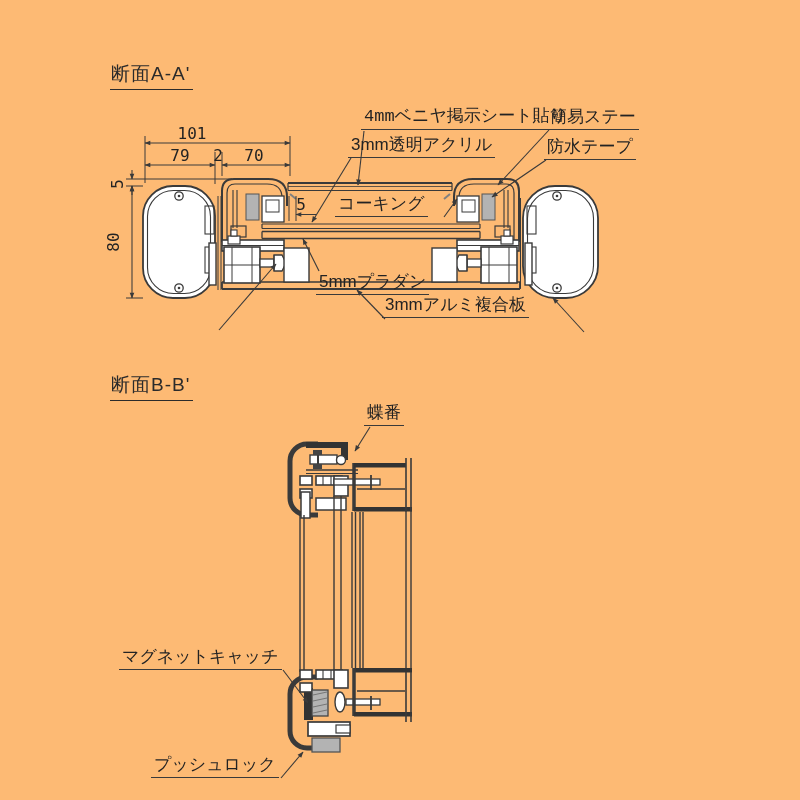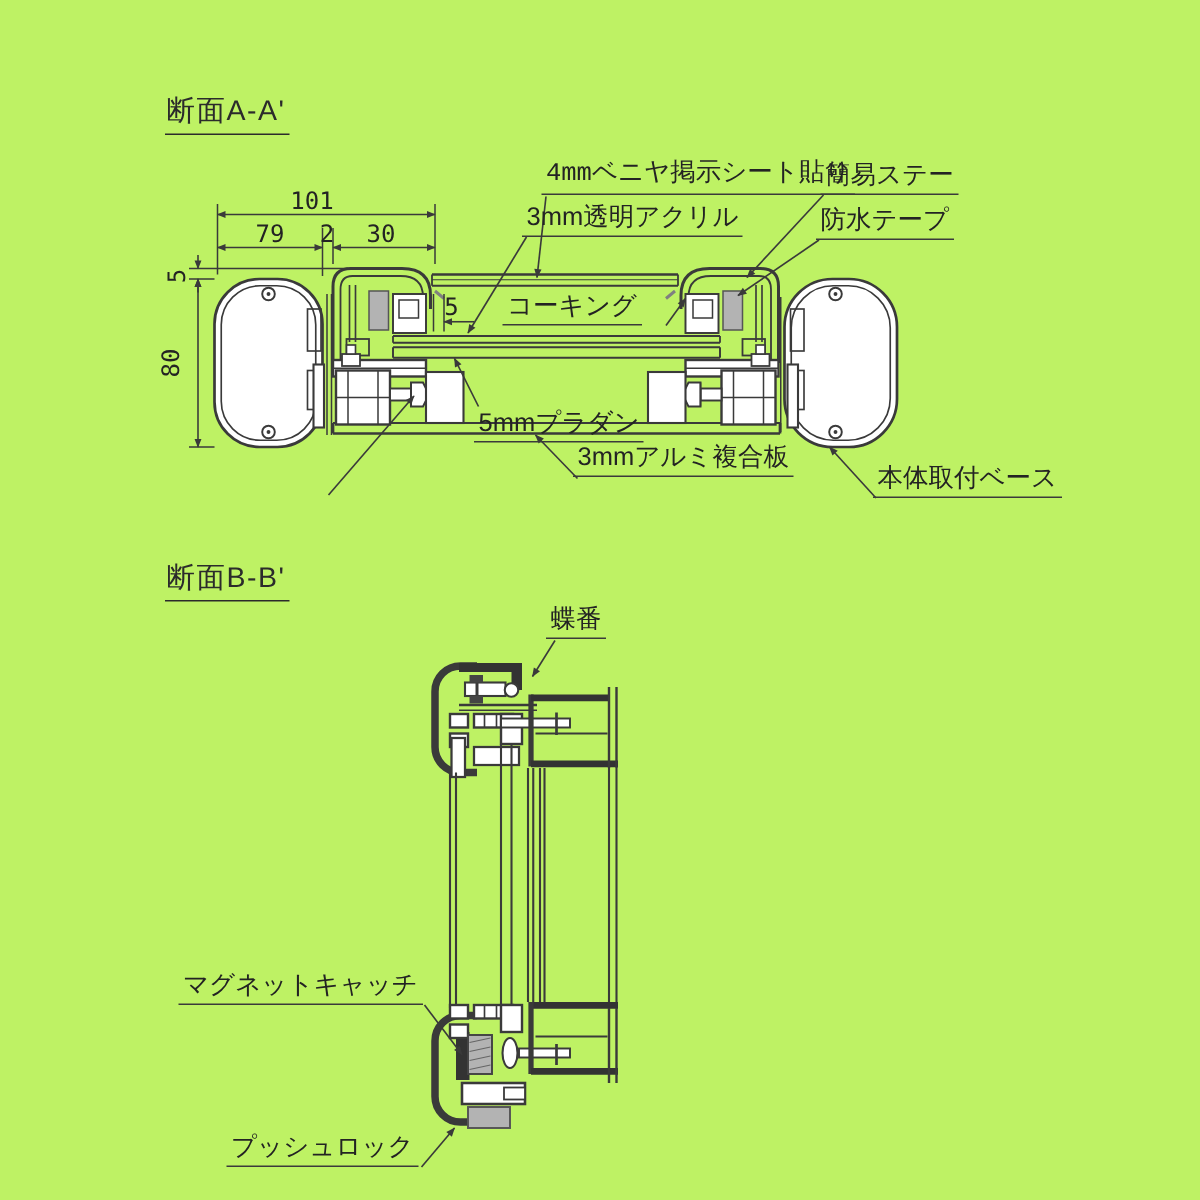--- a/index.html
+++ b/index.html
@@ -1,17 +1,17 @@
 <!DOCTYPE html>
 <html><head>
 <meta charset="utf-8">
 <style>
   html,body{margin:0;padding:0;background:#fff;}
   .canvas{
-    position:relative;width:800px;height:800px;background:#bef264;overflow:hidden;
+    position:relative;width:800px;height:800px;background:#fdba74;overflow:hidden;
     font-family:"Liberation Sans","DejaVu Sans",sans-serif;color:#2b2b2b;
   }
   .linework{position:absolute;left:0;top:0;}
   .sec-title{
     position:absolute;font-size:19px;font-weight:500;letter-spacing:1px;
     border-bottom:1.8px solid #2b2b2b;padding:0 3px 2px 1px;white-space:nowrap;
   }
   .leader-label{
     position:absolute;font-size:17px;line-height:1.1;white-space:nowrap;
     border-bottom:1.5px solid #3a3a3a;padding:0 3px 2px 3px;color:#232323;
@@ -211,34 +211,33 @@
         <line x1="370" y1="427" x2="355" y2="451" marker-end="url(#arw)"></line>
         <line x1="283" y1="670" x2="308" y2="703" marker-end="url(#arw)"></line>
         <line x1="281" y1="778" x2="303" y2="752" marker-end="url(#arw)"></line>
       </g>
     </g>
   </svg>
 
   <div class="sec-title" style="left:110px;top:61px;">断面A-A'</div>
   <div class="sec-title" style="left:110px;top:372px;">断面B-B'</div>
 
-  <div class="dim" style="left:188px;top:126px;width:40px;">101</div>
+  <div class="dim" style="left:172px;top:126px;width:40px;">101</div>
   <div class="dim" style="left:166px;top:148px;width:28px;">79</div>
   <div class="dim" style="left:212px;top:148px;width:12px;">2</div>
-  <div class="dim" style="left:240px;top:148px;width:28px;">30</div>
+  <div class="dim" style="left:240px;top:148px;width:28px;">70</div>
   <div class="dim dim-rot" style="left:108px;top:176px;width:20px;">5</div>
   <div class="dim dim-rot" style="left:100px;top:234px;width:28px;">80</div>
   <div class="dim" style="left:294px;top:197px;width:14px;">5</div>
 
   <div class="leader-label" style="left:361px;top:108px;font-family:Liberation Mono, monospace;">4mmベニヤ掲示シート貼り</div>
   <div class="leader-label" style="left:348px;top:136px;">3mm透明アクリル</div>
   <div class="leader-label" style="left:547px;top:108px;font-family:Liberation Serif, serif;">簡易ステー</div>
   <div class="leader-label" style="left:544px;top:138px;">防水テープ</div>
   <div class="leader-label" style="left:335px;top:195px;">コーキング</div>
   <div class="leader-label" style="left:316px;top:246px;margin-top:27px;">5mmプラダン</div>
   <div class="leader-label" style="left:382px;top:296px;">3mmアルミ複合板</div>
-  <div class="leader-label" style="left:582px;top:310px;">本体取付ベース</div>
 
   <div class="leader-label" style="left:364px;top:404px;text-align:right;">蝶番</div>
   <div class="leader-label" style="left:119px;top:648px;">マグネットキャッチ</div>
   <div class="leader-label" style="left:151px;top:756px;">プッシュロック</div>
 
 </div>
 
 </body></html>

